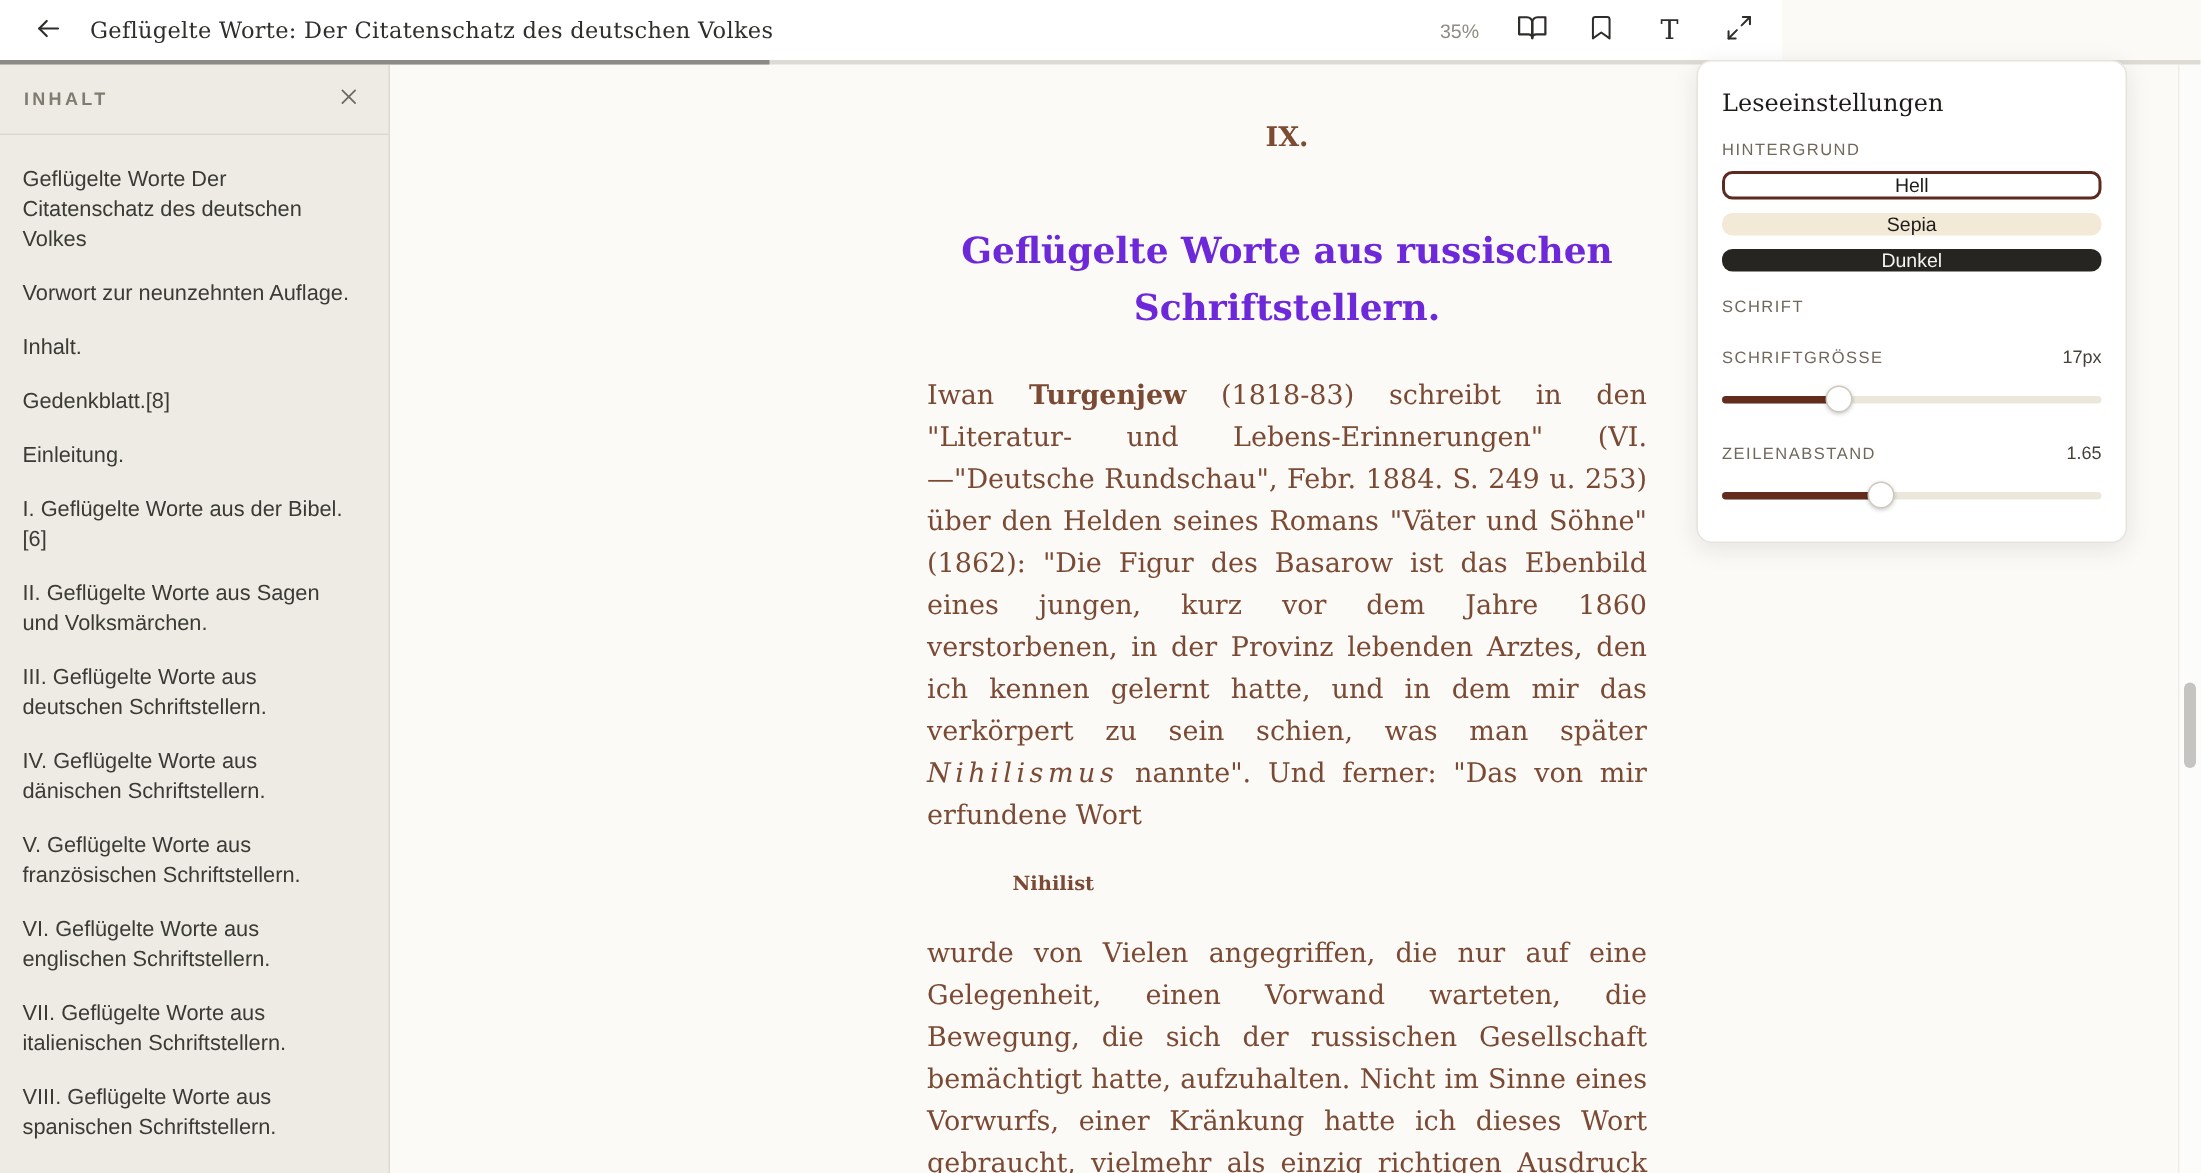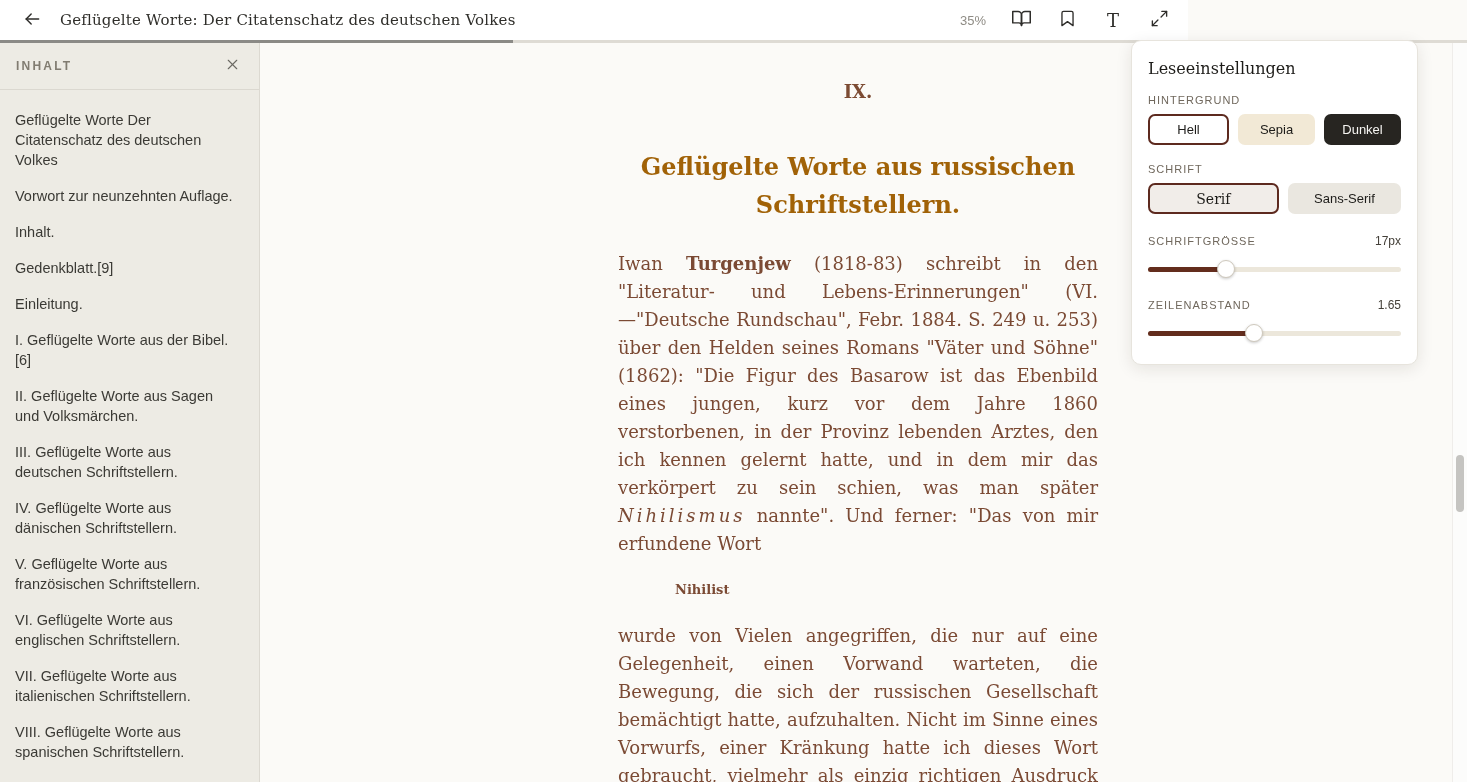--- a/index.html
+++ b/index.html
@@ -35,34 +35,34 @@
   .sidebar-close svg { stroke:#6b6962; fill:none; stroke-width:1.5; stroke-linecap:round; }
   .toc { padding:20px 22px 10px 15px; }
   .toc > div { font-size:14.5px; line-height:20px; color:#3b3a35; margin-bottom:16px; cursor:pointer; }
 
   
   .content { position:absolute; top:43px; left:261px; right:0; bottom:0; background:#fbfaf7; }
   .column { margin-left:357px; width:480px; padding-top:38px;
             font-family:"DejaVu Serif","Liberation Serif",serif; color:#7b4a34; }
   .chapter-num { text-align:center; font-size:18px; font-weight:bold; color:#7c4b33; margin-bottom:46px; }
   .chapter-title { text-align:center; font-size:24px; line-height:38px; font-weight:bold;
-                   color:#a16207; margin-bottom:26px; }
+                   color:#6d28d9; margin-bottom:26px; }
   .para { font-size:18px; line-height:28px; text-align:justify; }
   .para .b { font-weight:bold; }
   .para .sp-i { font-style:italic; letter-spacing:3px; }
   .quote-word { font-size:13px; line-height:28px; font-weight:bold; margin:18px 0 18px 57px; }
 
   
   .panel { position:absolute; top:40px; left:1131px; width:287px; background:#ffffff;
            border:1px solid #e7e4dd; border-radius:10px; box-shadow:0 4px 16px rgba(40,30,20,.10);
            padding:18px 16px 22px; z-index:6; }
   .panel-title { font-family:"DejaVu Serif","Liberation Serif",serif; font-size:16px; color:#1d1c19;
                  margin-bottom:16px; }
   .panel-label { font-size:11px; letter-spacing:1px; color:#70685d; margin-bottom:8px; }
-  .btn-row { display:flex; gap:9px; }
+  .btn-row { display:flex; gap:9px;flex-direction:column; }
   .opt-btn { height:31px; border-radius:7px; font-size:13px; cursor:pointer; border:none;
              display:flex; align-items:center; justify-content:center;
              font-family:"Liberation Sans",sans-serif; color:#1d1c19; }
   .opt-hell   { flex:1; background:#ffffff; border:2px solid #5d2a1f; }
   .opt-sepia  { flex:1; background:#f2e9d6; }
   .opt-dunkel { flex:1; background:#272521; color:#f5f4f1; }
   .sect { margin-top:18px; }
   .opt-serif { flex:1.12; background:#f1ede9; border:2px solid #5d2a1f;
                font-family:"DejaVu Serif","Liberation Serif",serif; font-size:14px; }
   .opt-sans  { flex:1; background:#eae7e0; }
@@ -140,21 +140,21 @@
           <line x1="6" y1="6" x2="18" y2="18"></line>
           <line x1="18" y1="6" x2="6" y2="18"></line>
         </svg>
       </span>
     </button>
   </div>
   <div class="toc">
       <div>Geflügelte Worte Der Citatenschatz des deutschen Volkes</div>
       <div>Vorwort zur neunzehnten Auflage.</div>
       <div>Inhalt.</div>
-      <div>Gedenkblatt.[9]</div>
+      <div>Gedenkblatt.[8]</div>
       <div>Einleitung.</div>
       <div>I. Geflügelte Worte aus der Bibel.[6]</div>
       <div>II. Geflügelte Worte aus Sagen und Volksmärchen.</div>
       <div>III. Geflügelte Worte aus deutschen Schriftstellern.</div>
       <div>IV. Geflügelte Worte aus dänischen Schriftstellern.</div>
       <div>V. Geflügelte Worte aus französischen Schriftstellern.</div>
       <div>VI. Geflügelte Worte aus englischen Schriftstellern.</div>
       <div>VII. Geflügelte Worte aus italienischen Schriftstellern.</div>
       <div>VIII. Geflügelte Worte aus spanischen Schriftstellern.</div>
     </div>
@@ -179,24 +179,20 @@
 
   <div class="panel-label">HINTERGRUND</div>
   <div class="btn-row">
     <button class="opt-btn opt-hell">Hell</button>
     <button class="opt-btn opt-sepia">Sepia</button>
     <button class="opt-btn opt-dunkel">Dunkel</button>
   </div>
 
   <div class="sect">
     <div class="panel-label">SCHRIFT</div>
-    <div class="btn-row">
-      <button class="opt-btn opt-serif">Serif</button>
-      <button class="opt-btn opt-sans">Sans-Serif</button>
-    </div>
   </div>
 
   <div class="slider-head">
     <span class="panel-label" style="margin:0">SCHRIFTGRÖSSE</span>
     <span class="slider-val">17px</span>
   </div>
   <div class="slider">
     <div class="slider-track"></div>
     <div class="slider-fill" style="width: 31%;"></div>
     <div class="slider-thumb" style="left: 31%;"></div>

